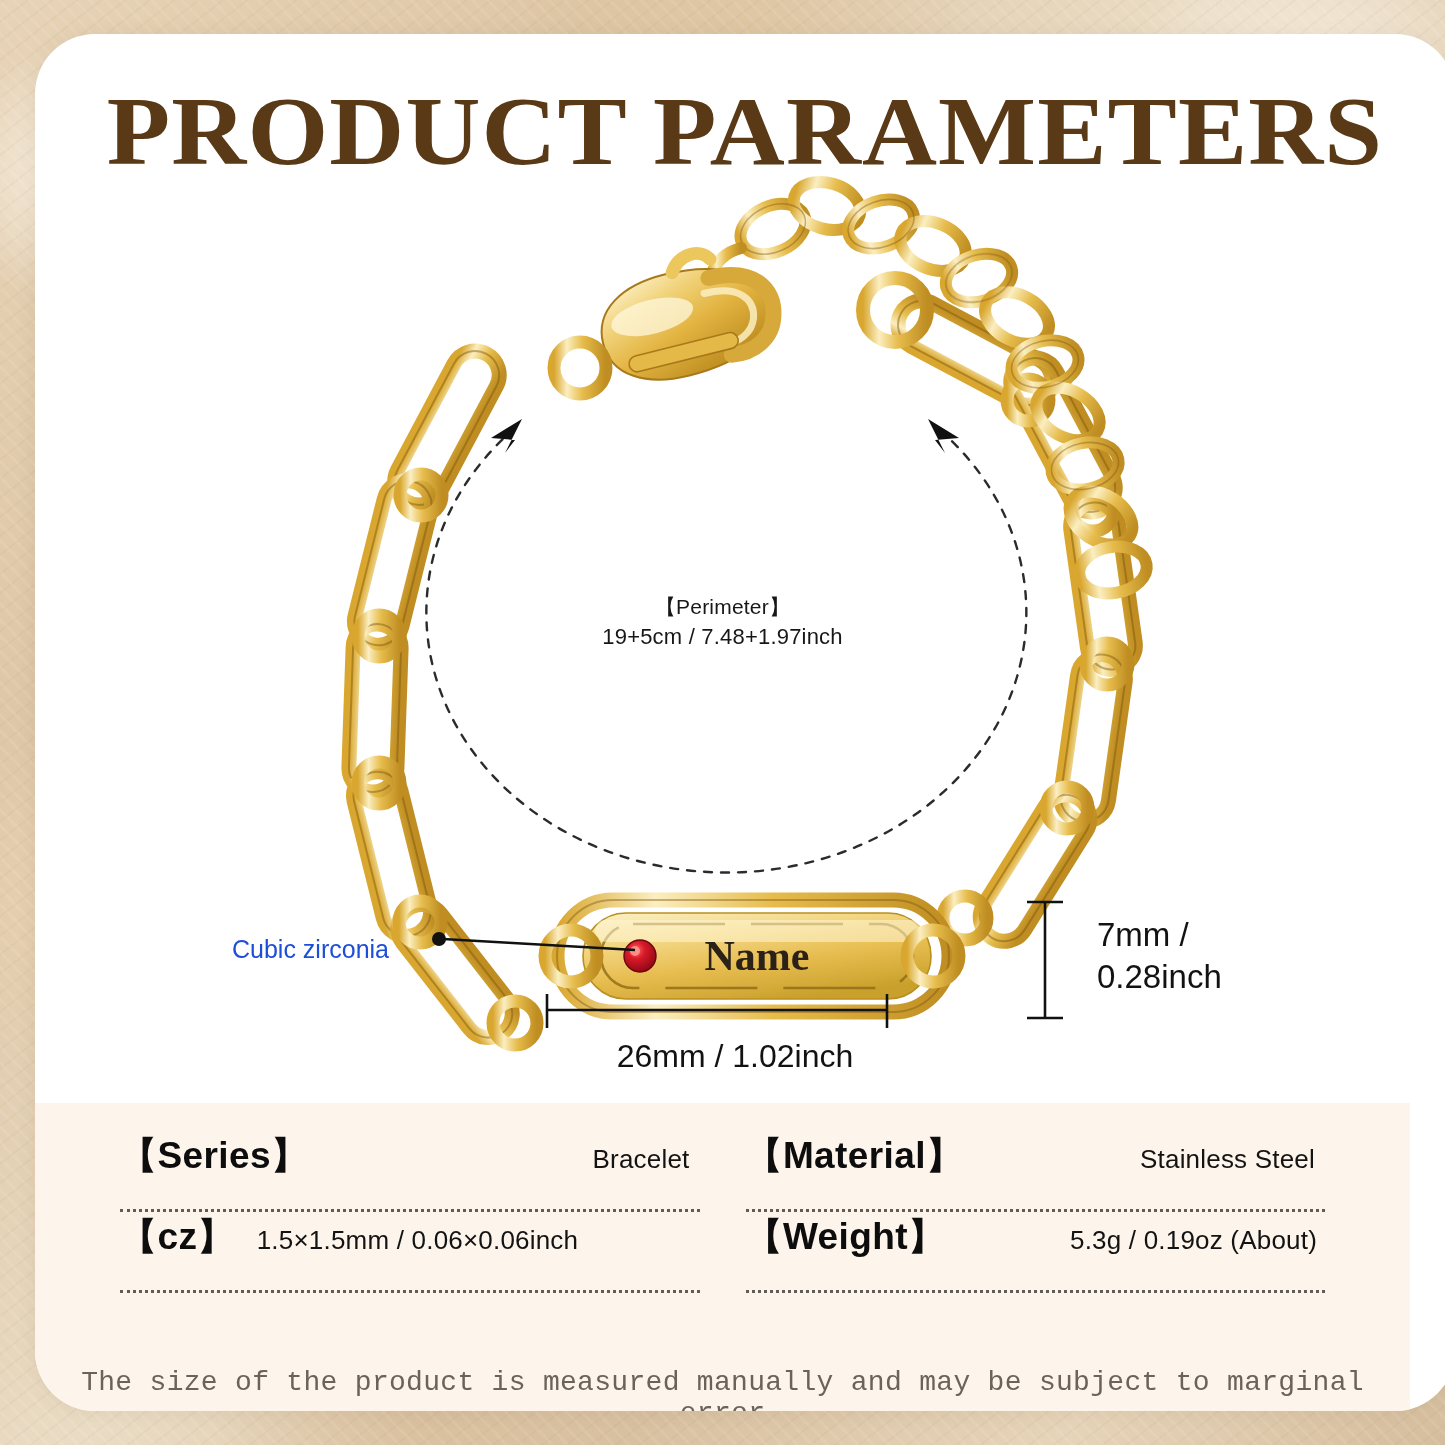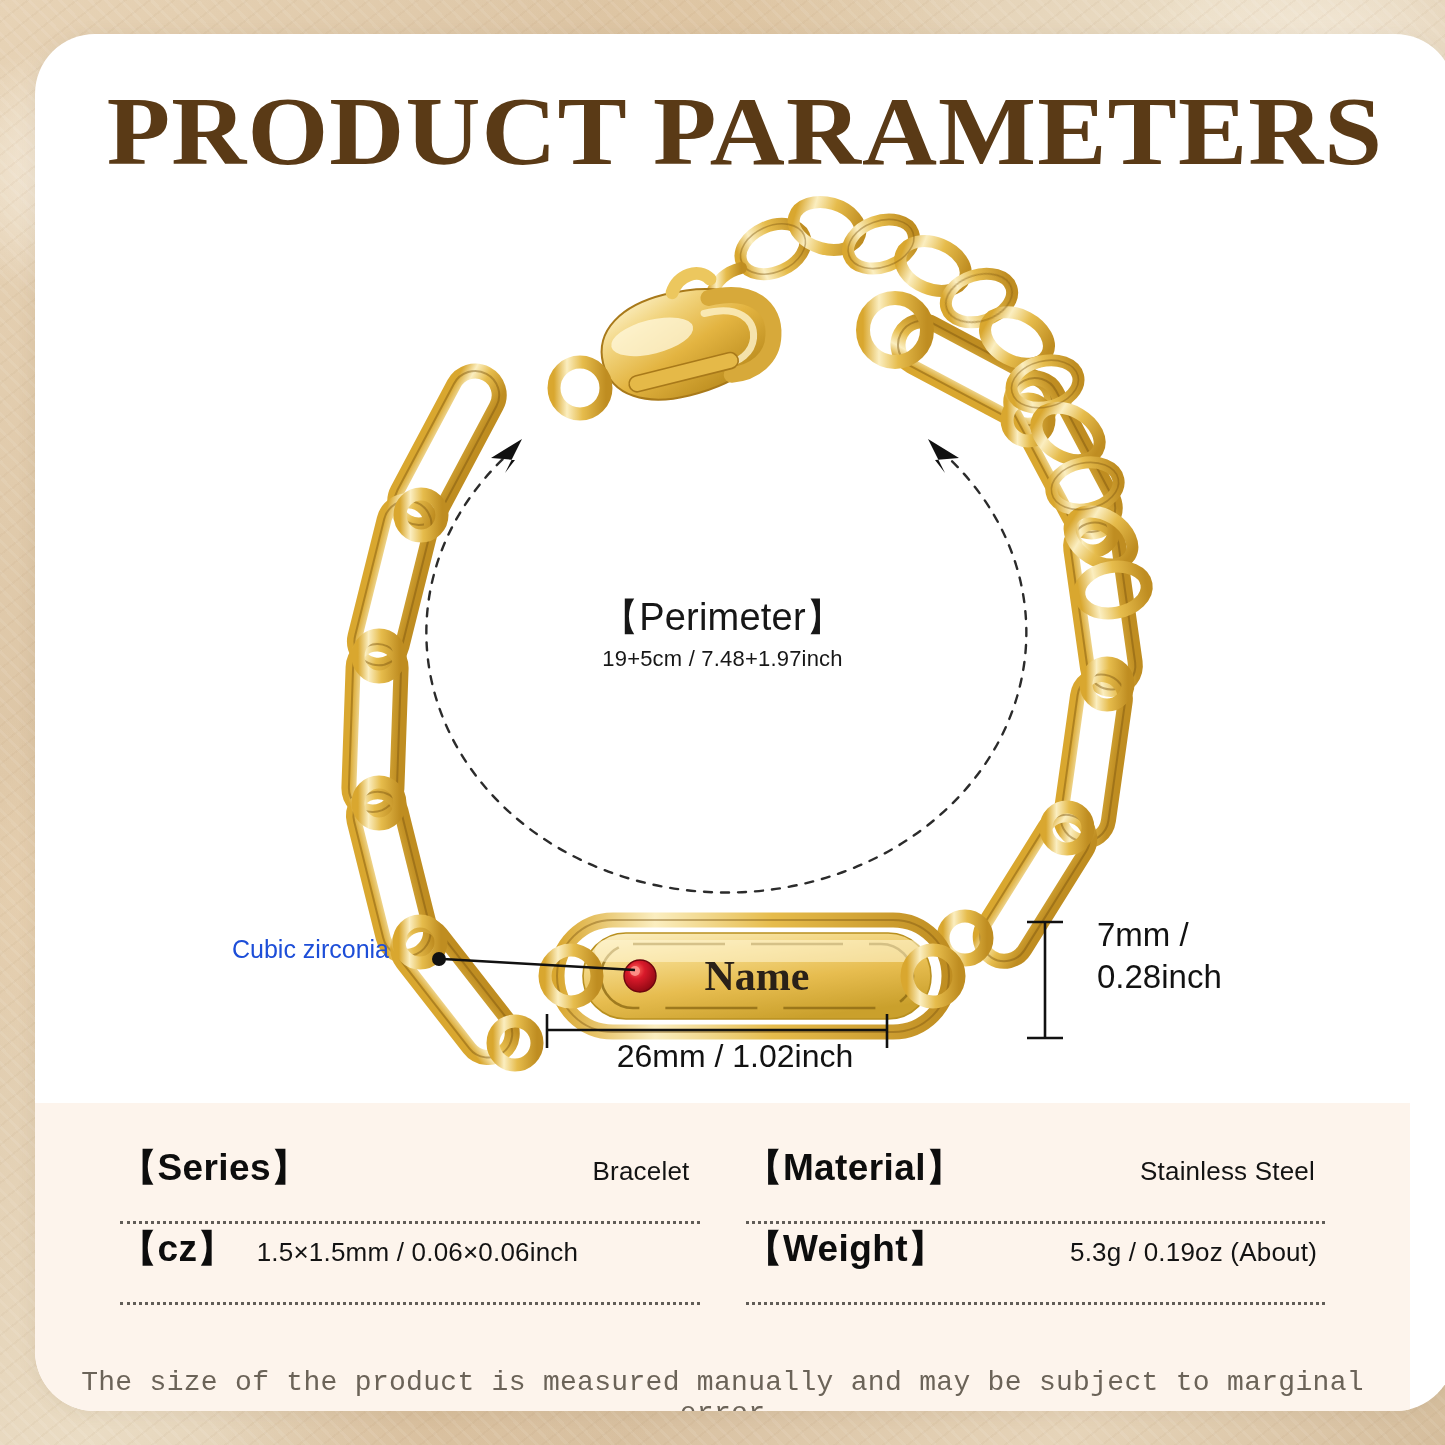--- a/index.html
+++ b/index.html
@@ -46,29 +46,29 @@
     font-weight:bold;
     font-size:98px;
     line-height:1;
     letter-spacing:1px;
     color:#5a3a16;
     transform:scaleX(1.06);
     white-space:nowrap;
   }
 
   
-  .art{position:absolute;left:0;top:124px;width:1375px;height:960px;}
+  .art{position:absolute;left:0;top:104px;width:1375px;height:960px;}
   .art svg{position:absolute;left:0;top:0;width:100%;height:100%;}
 
   
   .perimeter{
     position:absolute;left:0;top:560px;width:1375px;text-align:center;
     color:#171717;pointer-events:none;
   }
-  .perimeter .p-label{font-size:38px;line-height:1.25;letter-spacing:.2px;}
+  .perimeter .p-label{font-size:21px;line-height:1.25;letter-spacing:.2px;}
   .perimeter .p-value{font-size:22px;line-height:1.5;letter-spacing:.2px;}
 
   
   .callout-cz{
     position:absolute;left:197px;top:901px;
     font-size:25px;color:#1d4ed8;white-space:nowrap;
   }
   .dim-v{
     position:absolute;left:1062px;top:880px;
     font-size:33px;color:#121212;line-height:1.27;
@@ -78,21 +78,21 @@
     font-size:32px;color:#121212;
   }
   .dim-h span{position:relative;left:-8px;margin-left:41px;}
 
   
   .specs{
     position:absolute;left:0;top:1069px;width:1375px;height:308px;
     background:#fdf4ec;
   }
   .spec-grid{
-    position:absolute;left:85px;top:40px;width:1205px;
+    position:absolute;left:85px;top:28px;width:1205px;
     display:grid;grid-template-columns:1fr 1fr;column-gap:46px;
   }
   .spec-cell{padding:0 0 0 0;}
   .spec-row{
     display:flex;align-items:baseline;
     height:78px;
   }
   .spec-key{
     font-size:37px;font-weight:bold;color:#0d0d0d;white-space:nowrap;
     letter-spacing:.4px;

